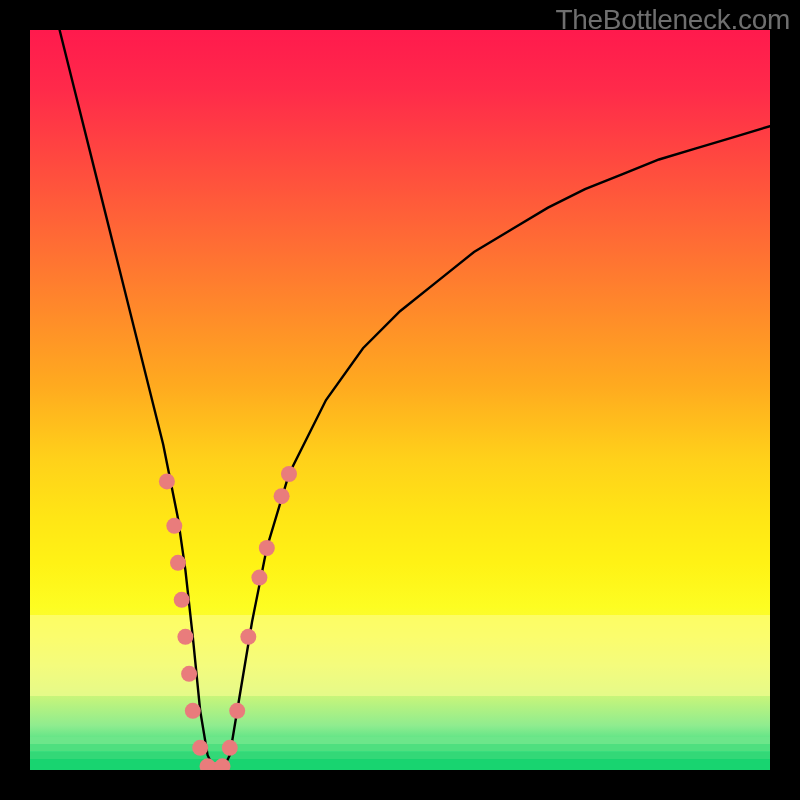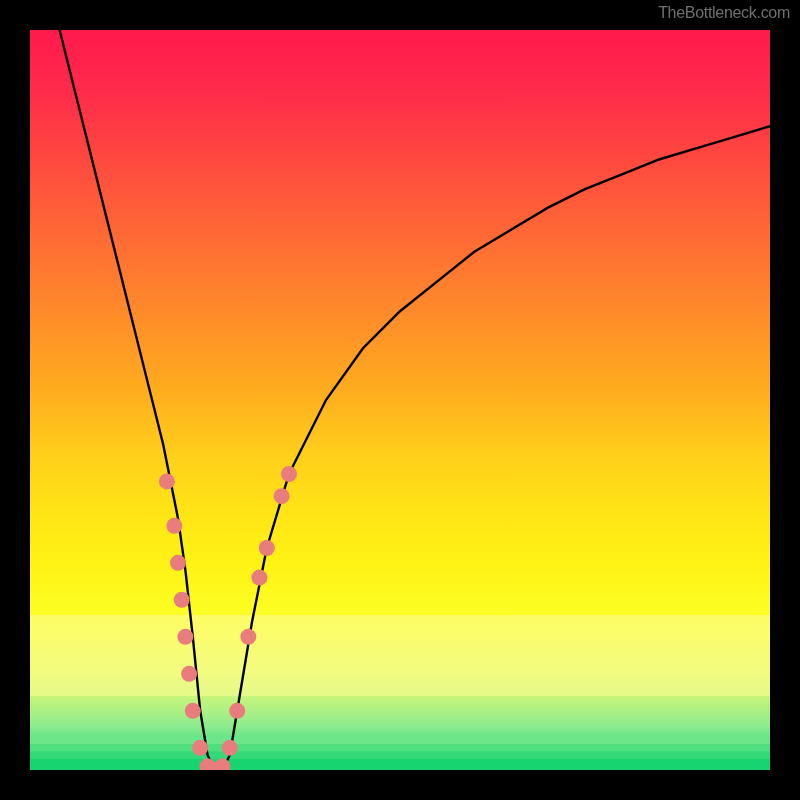--- a/index.html
+++ b/index.html
@@ -59,21 +59,21 @@
     left: 0;
     top: 0;
     width: 740px;
     height: 740px;
   }
   .watermark {
     position: absolute;
     top: 4px;
     right: 10px;
     color: #6f6f6f;
-    font-size: 16px;
+    font-size: 28px;
     font-weight: 500;
     letter-spacing: -0.3px;
     user-select: none;
   }
 </style>
 </head>
 <body>
 
 <div class="frame">
 

